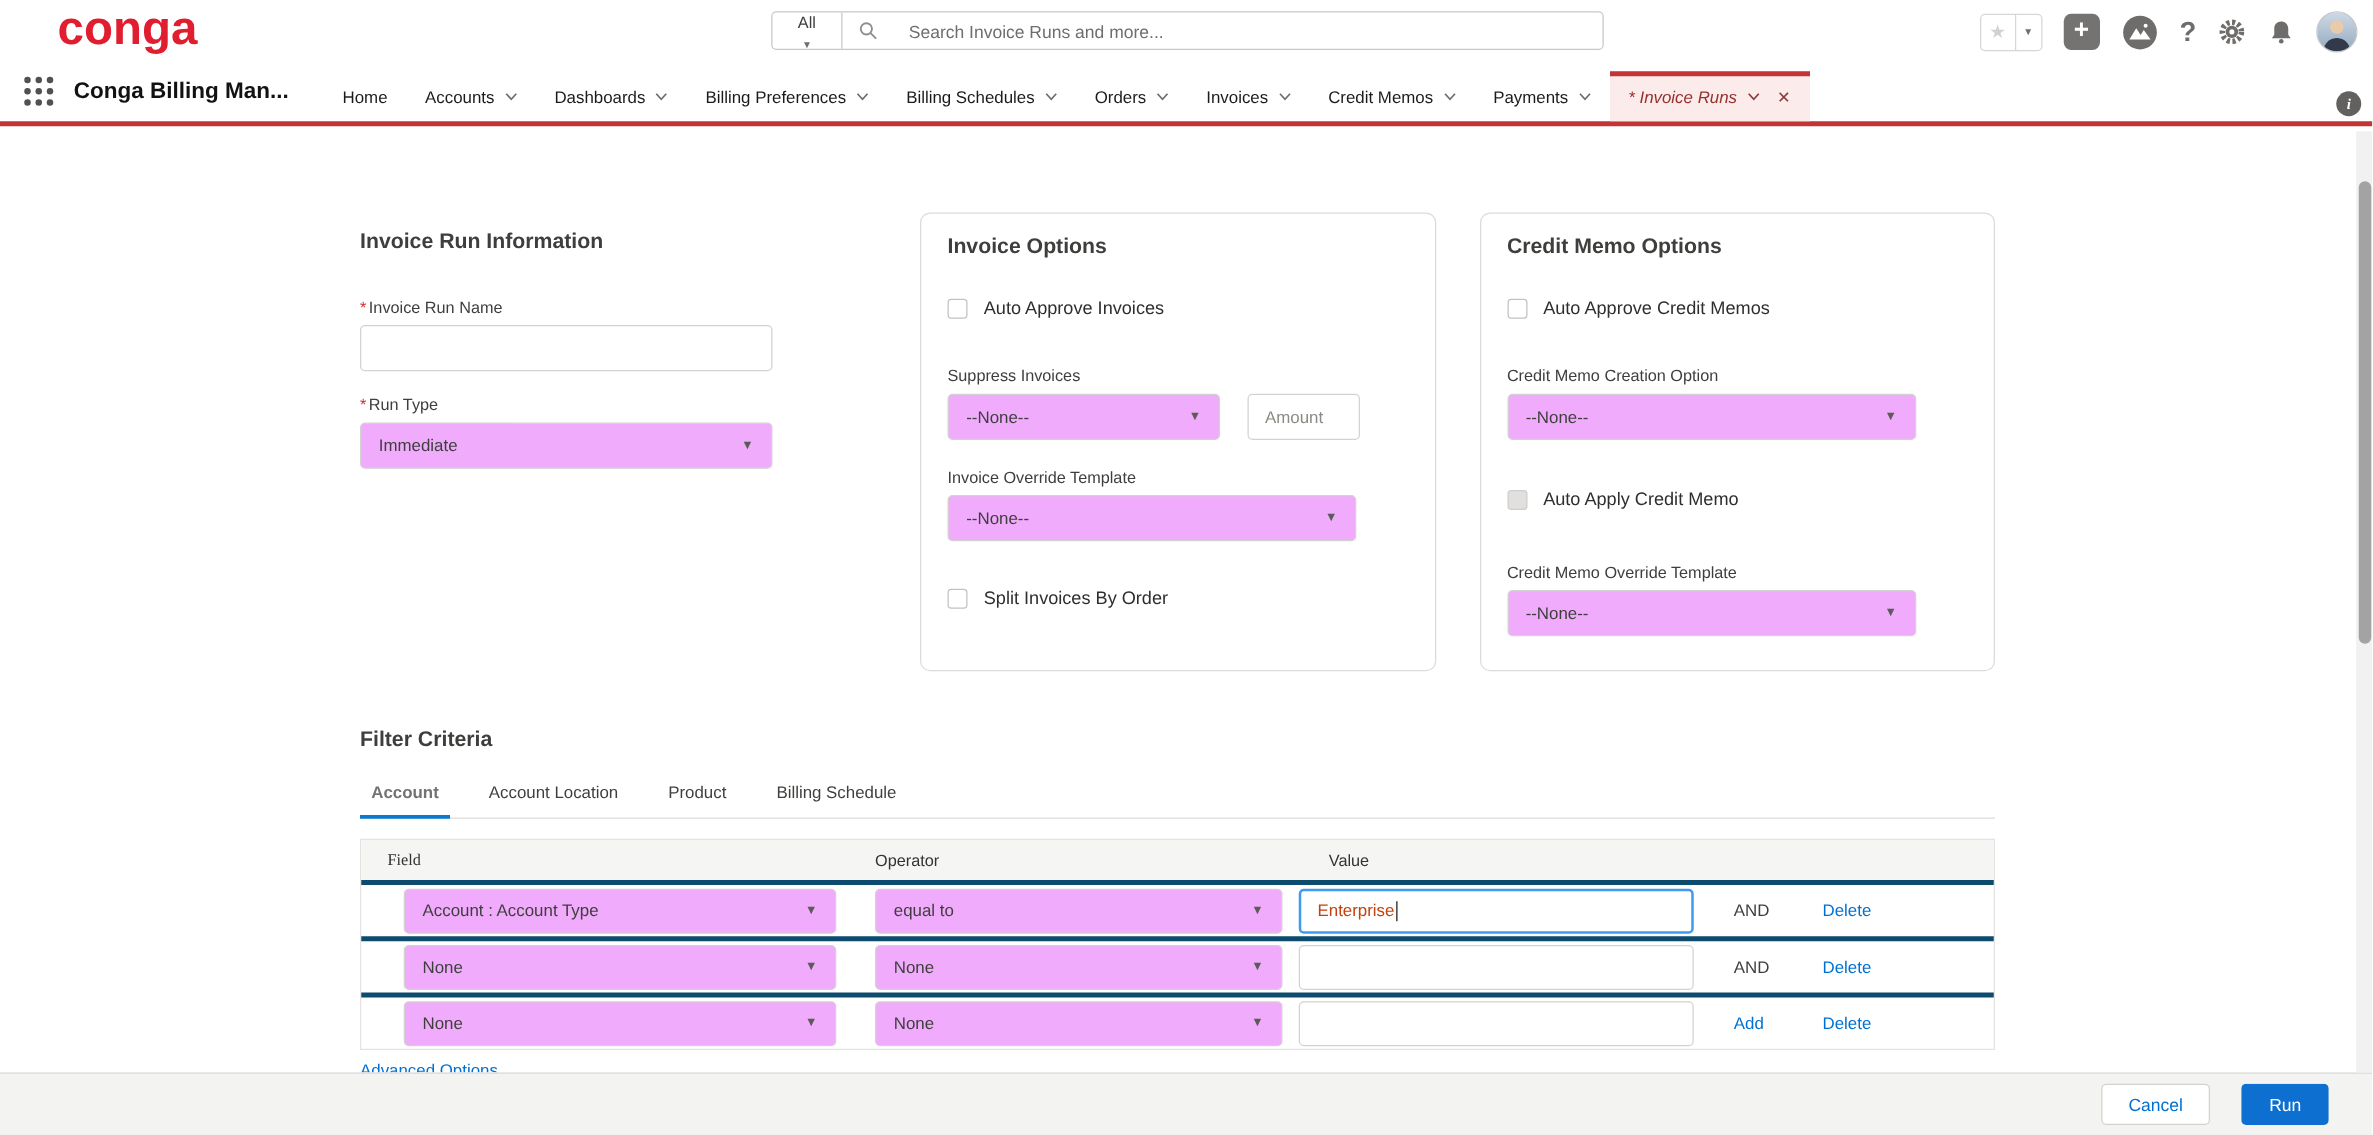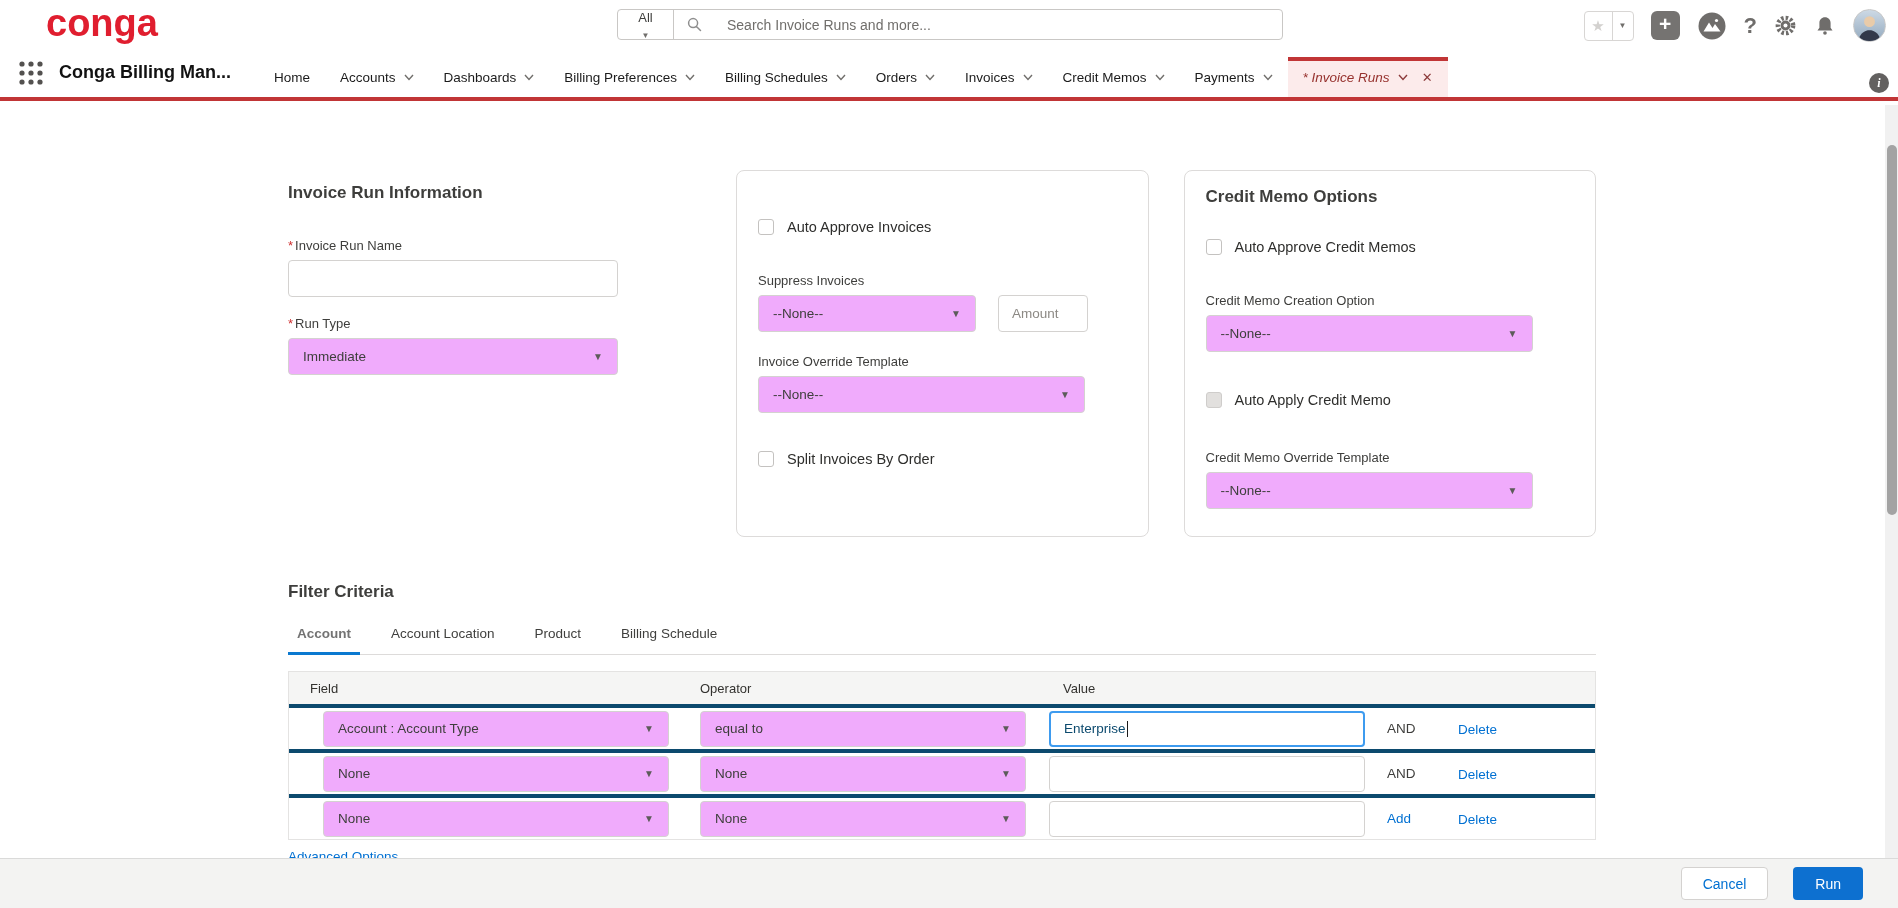--- a/index.html
+++ b/index.html
@@ -63,24 +63,24 @@
 
   
   .filter { margin-top:45px; }
   .ftabs { margin-top:24px; border-bottom:1px solid #dddbda; display:flex; }
   .ftab { font-size:13.5px; color:#3f3f3d; padding:0 9px 13px; margin-right:22px; position:relative; }
   .ftab.active { font-weight:bold; color:#737373; }
   .ftab.active::after { content:""; position:absolute; left:0; right:0; bottom:-1px; height:3px; background:#0b79d0; }
   .ftable { margin-top:16px; border:1px solid #e4e3e2; }
   .frow { display:grid; grid-template-columns:400px 349px 340px 80px 1fr; align-items:center; height:45px; border-top:4px solid #0c4a6e; }
   .fhead { height:32px; background:#f5f5f4; border-top:none; font-size:13px; color:#33322f; }
-  .fhead .hc1 { padding-left:21px; } .fhead .hc2 { padding-left:11px; } .fhead .hc3 { padding-left:25px; }
+  .fhead .hc1 { padding-left:21px;font-family:Liberation Serif, serif; } .fhead .hc2 { padding-left:11px; } .fhead .hc3 { padding-left:25px; }
   .cell-combo { height:36px; margin-left:34px; width:346px; }
   .cell-combo.op { margin-left:11px; width:326px; }
-  .vinput { height:36px; margin-left:11px; width:316px; border:1px solid #d4d2d0; border-radius:4px; background:#fff; display:flex; align-items:center; padding:0 13px; font-size:13.5px; color:#0c4a6e; }
+  .vinput { height:36px; margin-left:1px; width:316px; border:1px solid #d4d2d0; border-radius:4px; background:#fff; display:flex; align-items:center; padding:0 13px; font-size:13.5px; color:#c2410c; }
   .vinput.focused { border:2px solid #3e9bef; }
   .caret { display:inline-block; width:1px; height:16px; background:#1a1a1a; margin-left:1px; }
   .conn { font-size:13.5px; color:#3e3e3c; padding-left:9px; }
   .bluelink { color:#0070d2; font-size:13.5px; text-decoration:none; cursor:pointer; }
   .conn.bluelink { color:#0070d2; }
   .delcell { padding-left:0px; }
   .advopts { display:inline-block; margin-top:9px; font-size:13.5px; }
 
   
   footer { position:absolute; bottom:0; left:0; right:0; height:50px; background:#f3f3f2; border-top:1px solid #dadad9; display:flex; align-items:center; justify-content:flex-end; gap:25px; padding-right:35px; }
@@ -235,20 +235,21 @@
           <div class="fg2">
             <label class="flabel"><span class="req">*</span><span>Run Type</span></label>
             <div class="combo">
               <span>Immediate</span>
               <span class="tri">▼</span>
             </div>
           </div>
         </section>
 
         <section class="card">
+          <h2 class="sechead">Invoice Options</h2>
           <div class="cbrow mt56">
             <span class="cb"></span>
             <span class="cblabel">Auto Approve Invoices</span>
           </div>
           <div class="mt38">
             <label class="flabel">Suppress Invoices</label>
             <div class="suppress-row">
               <div class="combo w218">
                 <span>--None--</span>
                 <span class="tri">▼</span>

